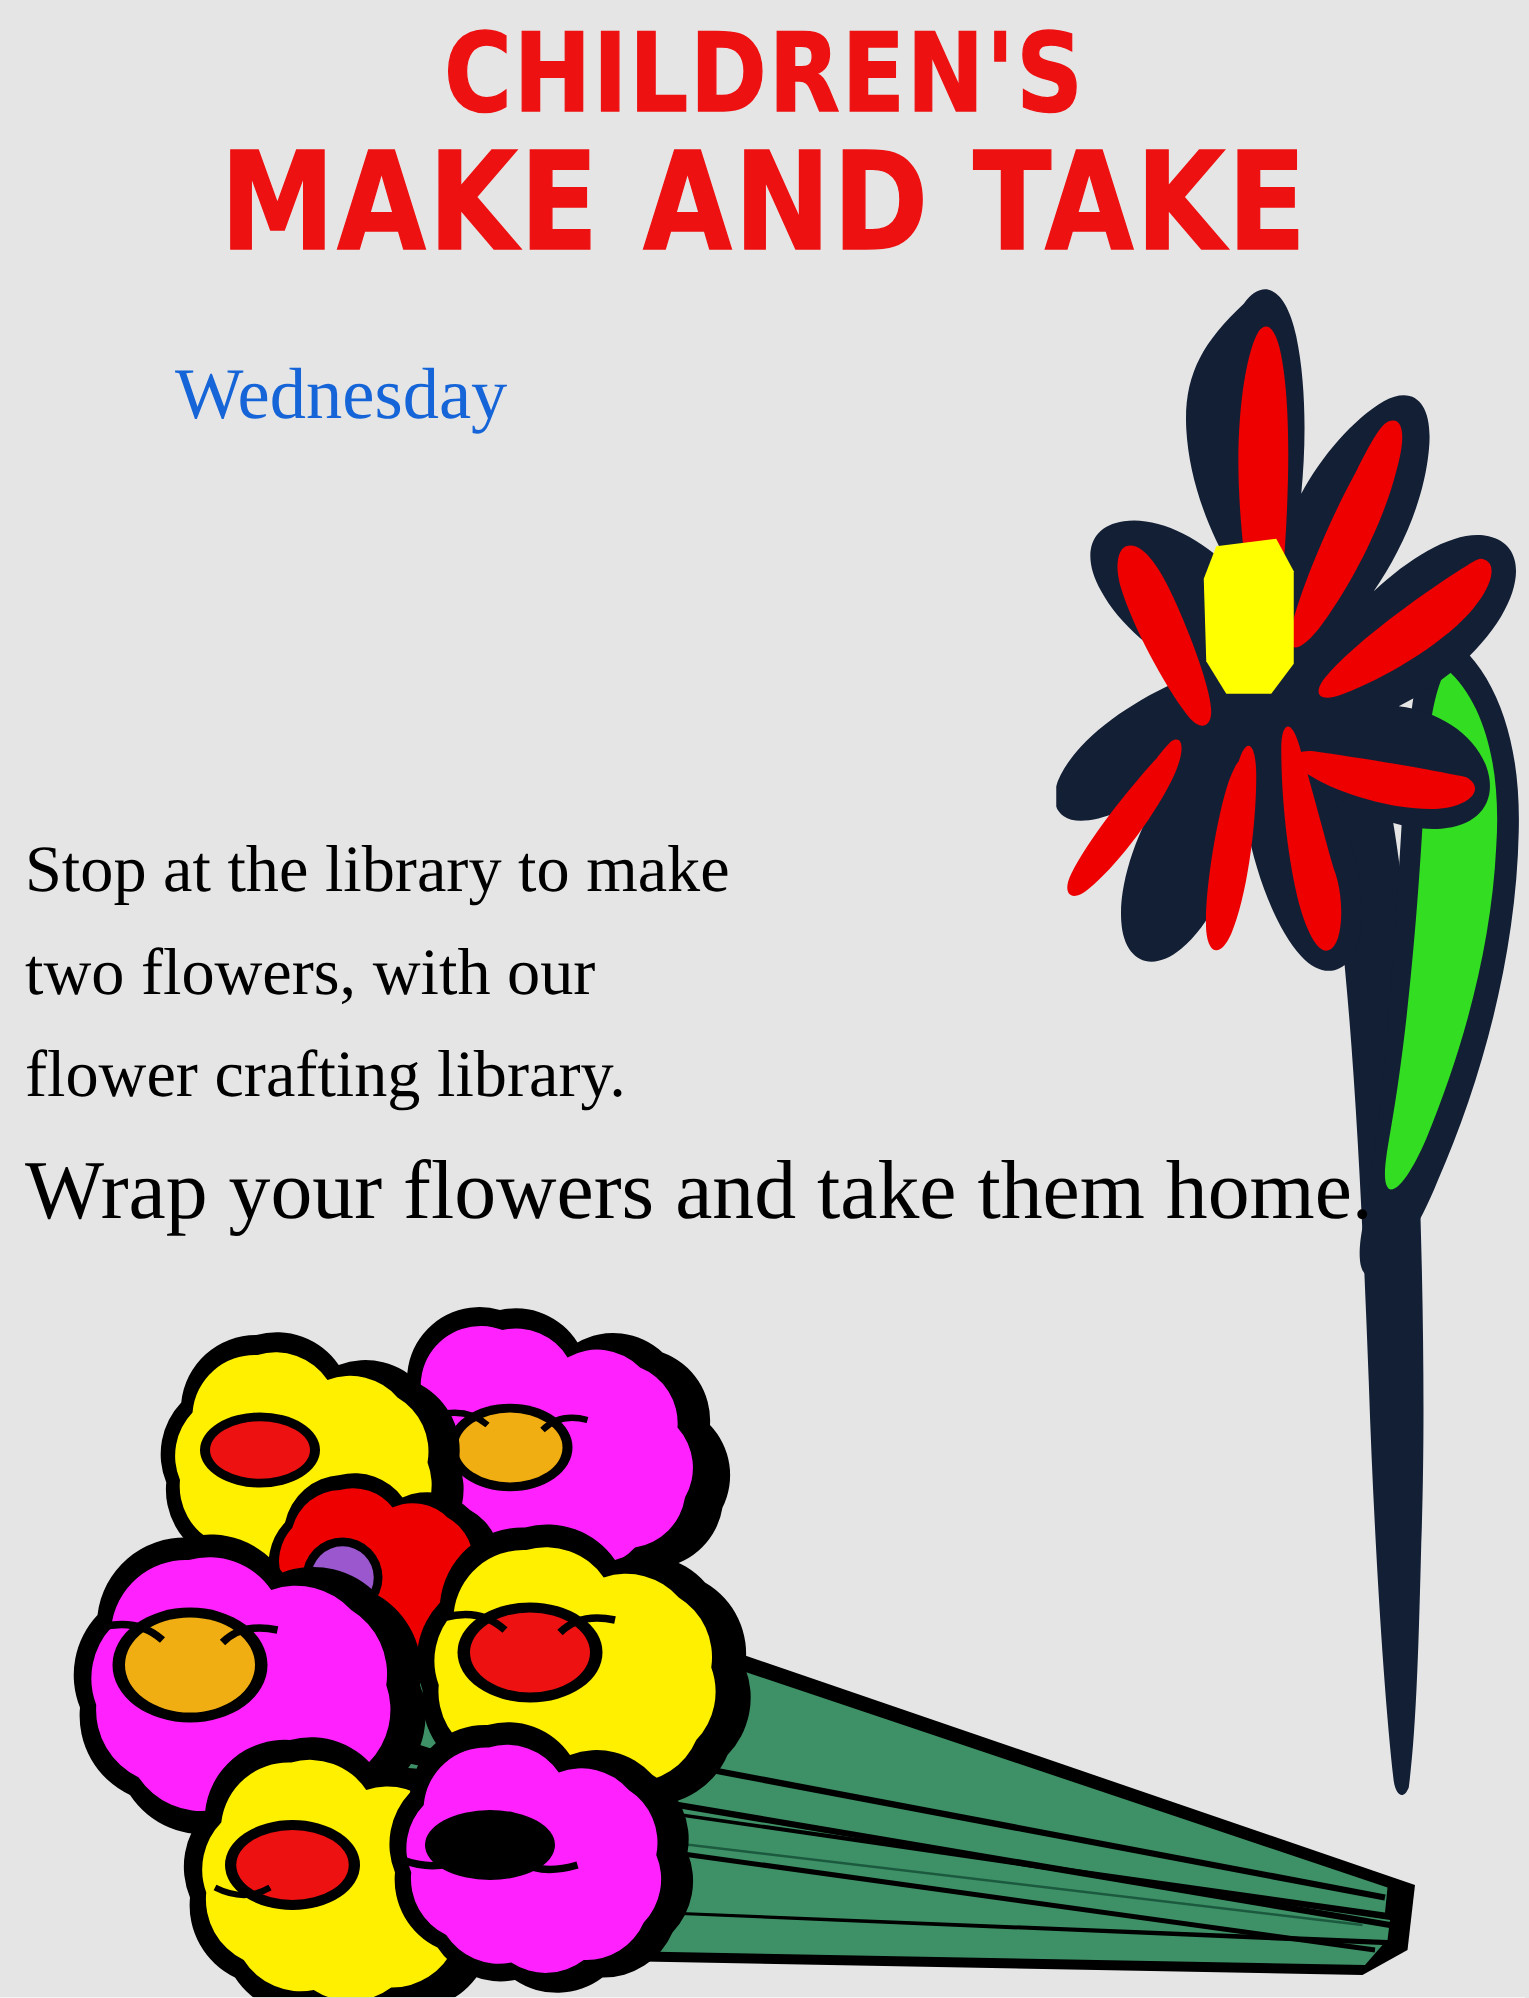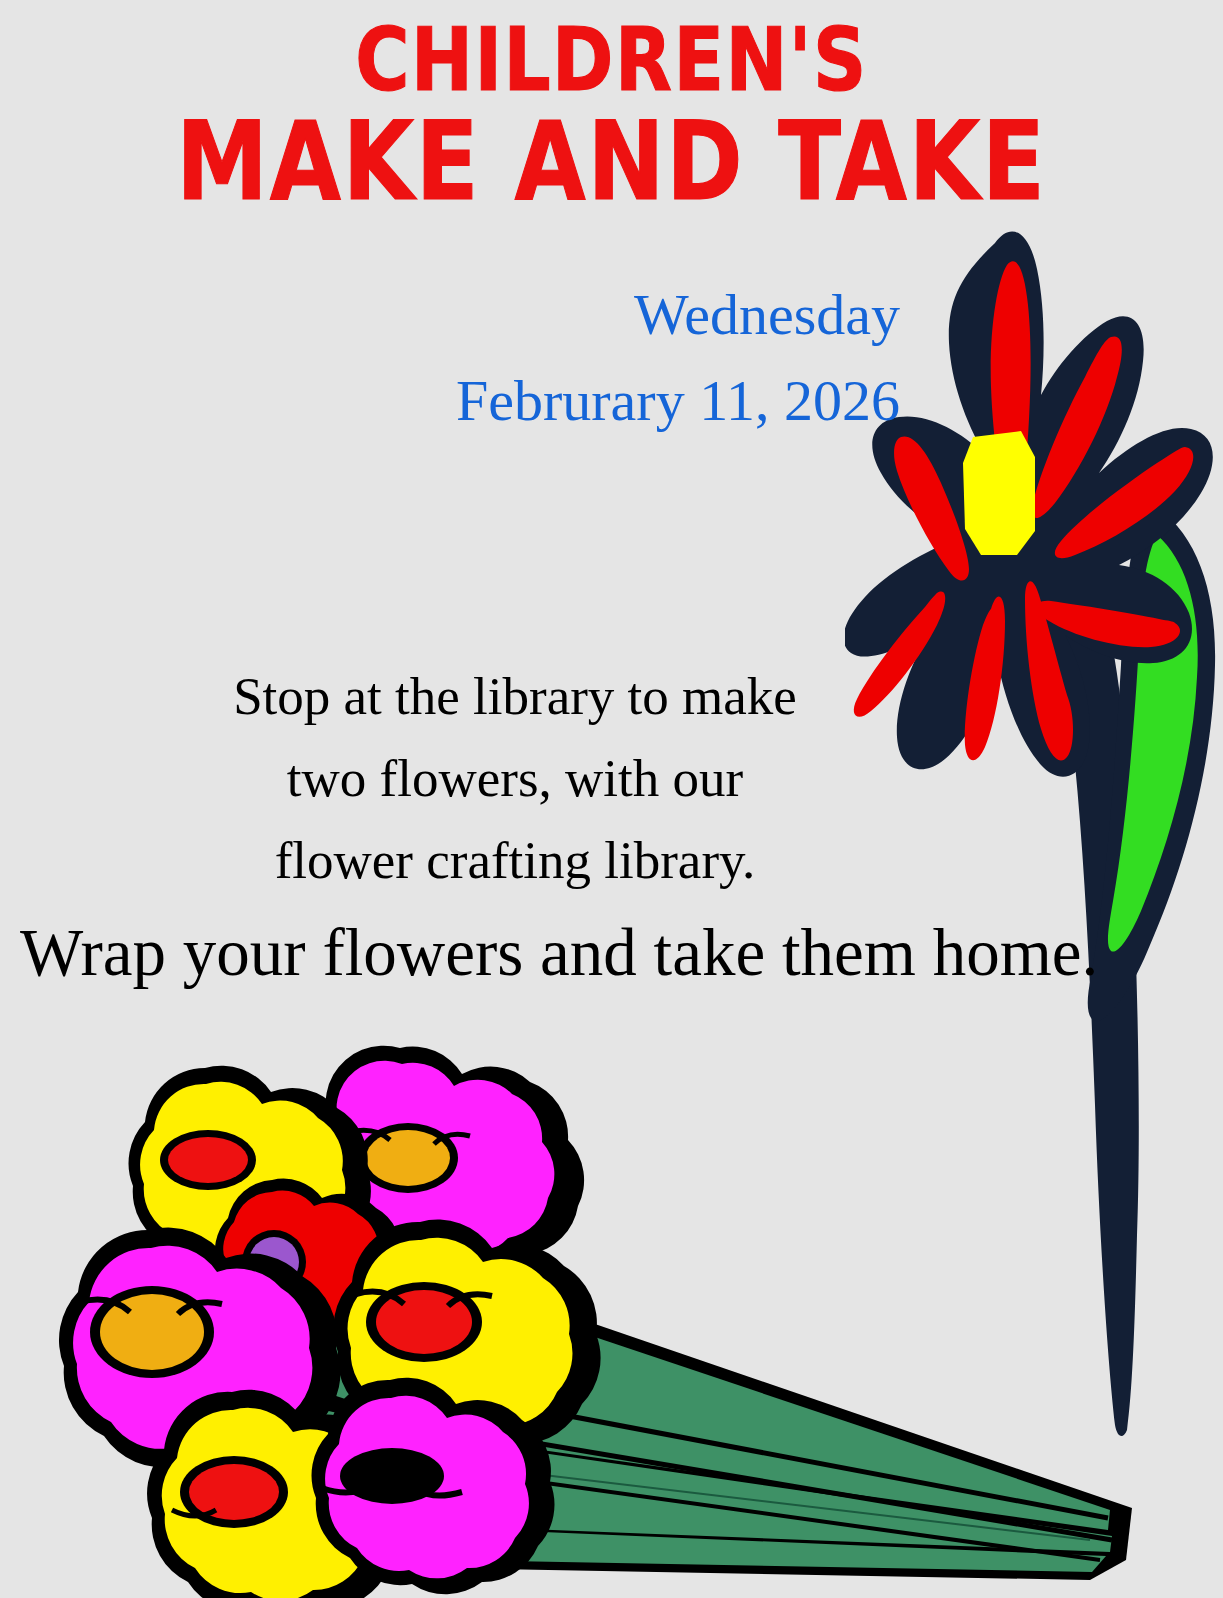--- a/index.html
+++ b/index.html
@@ -46,36 +46,36 @@
   .title-line-2 {
     font-size: 92px;
   }
 
   
   .date-block {
     position: absolute;
     top: 272px;
     left: 140px;
     width: 760px;
-    text-align: right;
+    text-align: left;
     color: #1565D8;
     font-family: "Liberation Serif", serif;
     font-size: 58px;
     line-height: 1.48;
     z-index: 5;
   }
   .date-line { display: block; white-space: nowrap; }
 
   
   .body-block {
     position: absolute;
     top: 655px;
     left: 20px;
     width: 990px;
-    text-align: center;
+    text-align: left;
     color: #000000;
     font-family: "Liberation Serif", serif;
     font-size: 53px;
     line-height: 1.55;
     z-index: 5;
   }
   .body-line { display: block; white-space: nowrap; }
   .body-line.wide { font-size: 67px; }
 
   
@@ -275,21 +275,20 @@
     </g>
   </svg>
 
   <div class="title-block">
     <div class="title-line title-line-1">Children's</div>
     <div class="title-line title-line-2">Make and Take</div>
   </div>
 
   <div class="date-block">
     <span class="date-line">Wednesday</span>
-    <span class="date-line">Februrary 11, 2026</span>
   </div>
 
   <div class="body-block">
     <span class="body-line">Stop at the library to make</span>
     <span class="body-line">two flowers, with our</span>
     <span class="body-line">flower crafting library.</span>
     <span class="body-line wide">Wrap your flowers and take them home.</span>
   </div>
 
 </div>

